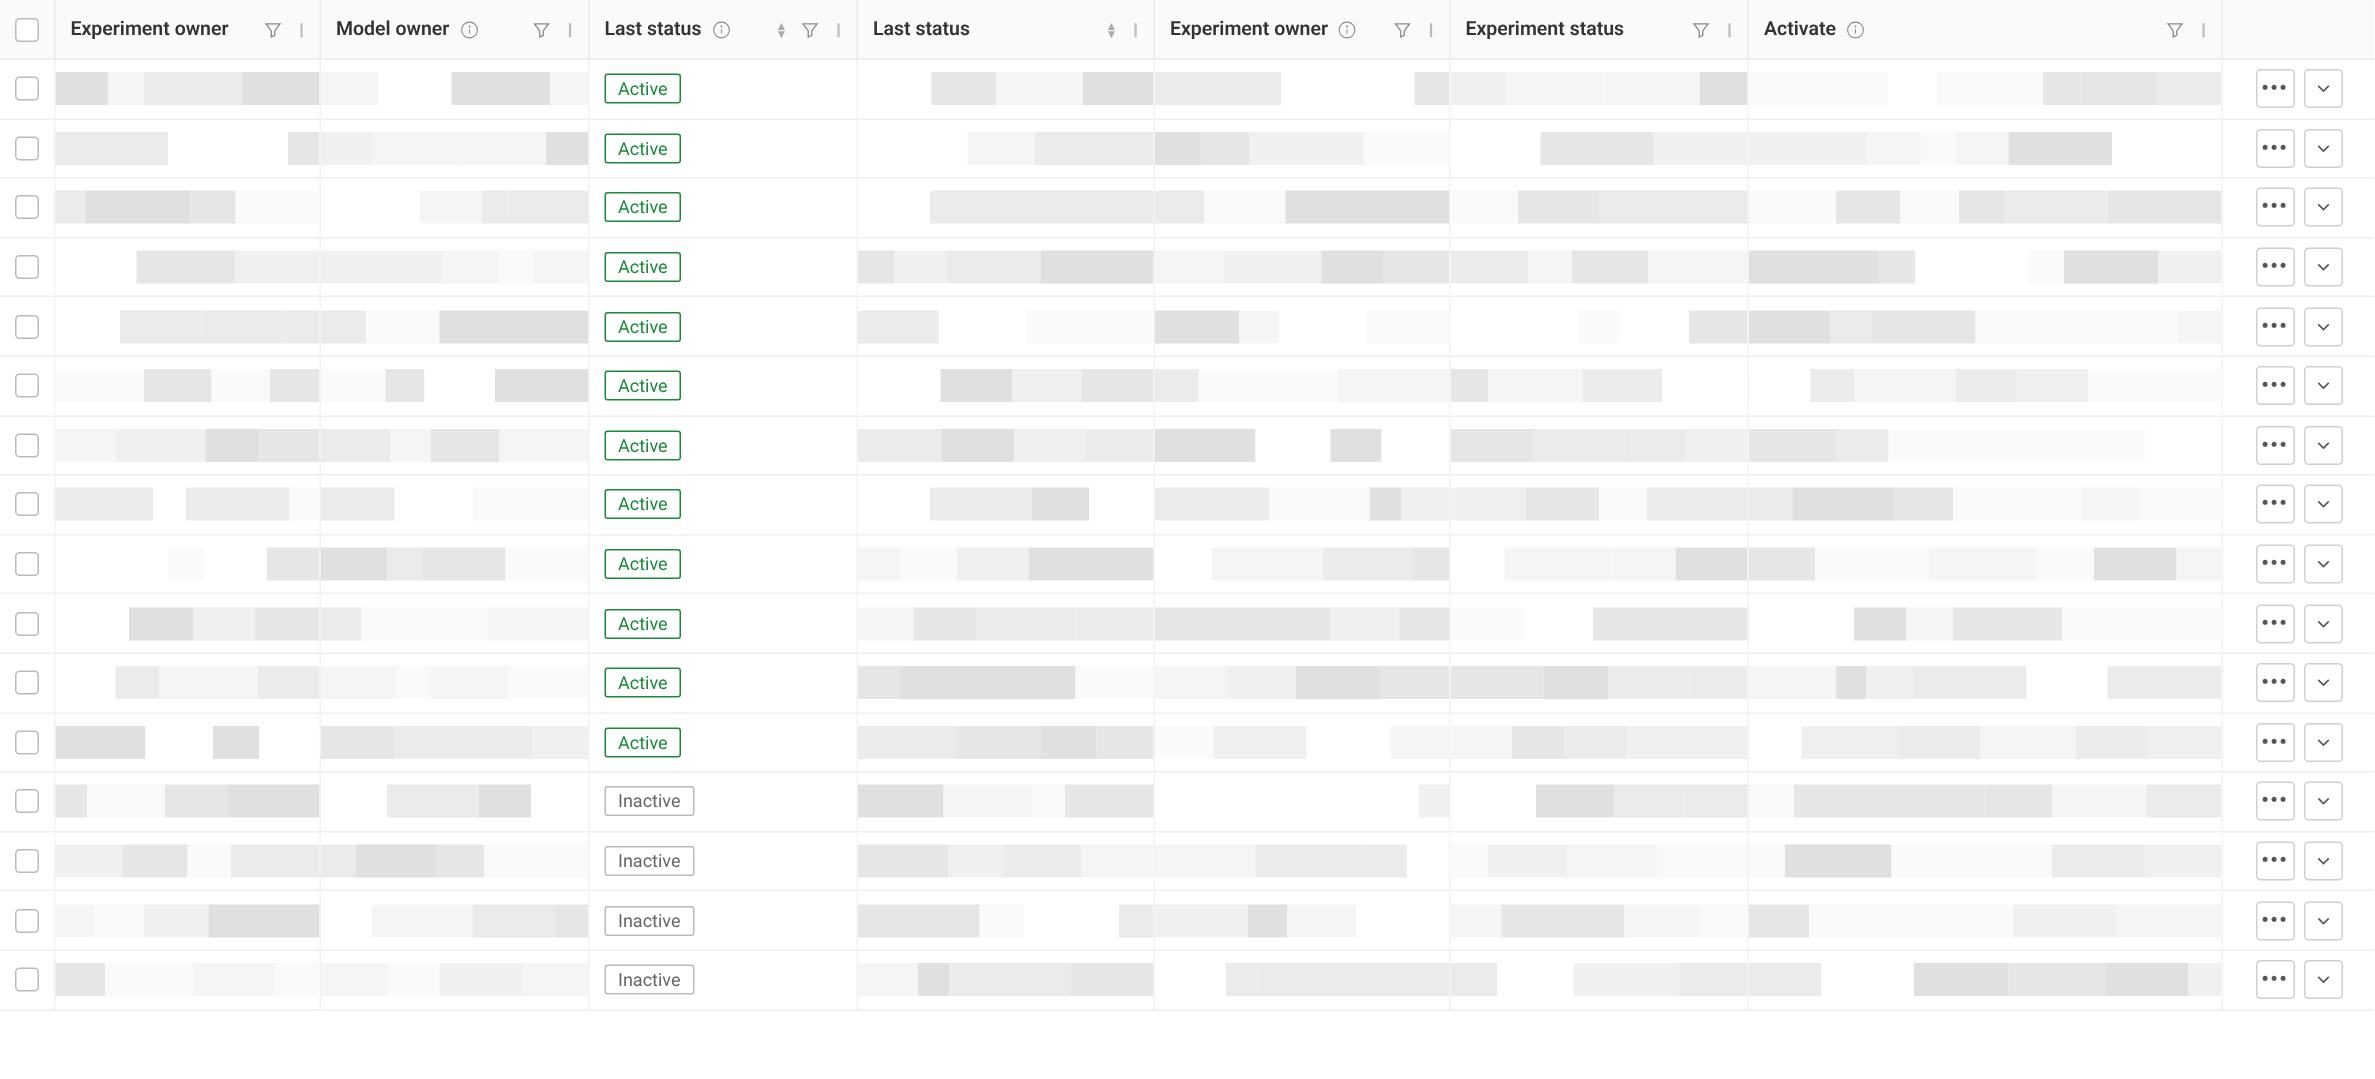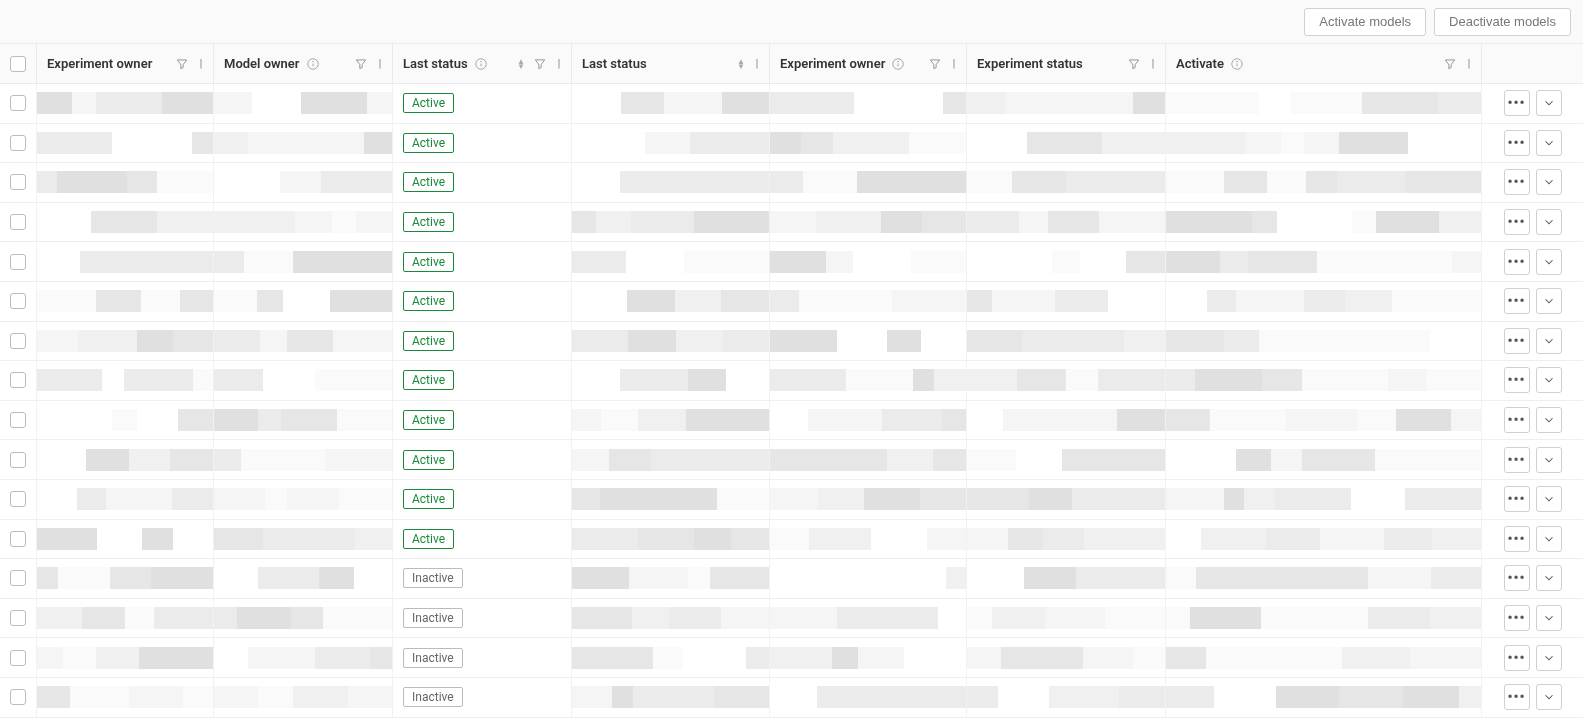--- a/index.html
+++ b/index.html
@@ -52,24 +52,20 @@
 
   
   .redacted-strip { display: flex; gap: 0; width: 100%; height: 22px; }
   .redacted-strip span { height: 100%; }
 </style>
 </head>
 <body>
 
 <div class="page">
 
-  <div class="topbar">
-    <button class="btn">Activate models</button>
-    <button class="btn">Deactivate models</button>
-  </div>
 
   <div class="table">
 
     <div class="thead">
 
       <div class="th col-check">
         <div class="checkbox"></div>
       </div>
 
       <div class="th col-exp">

